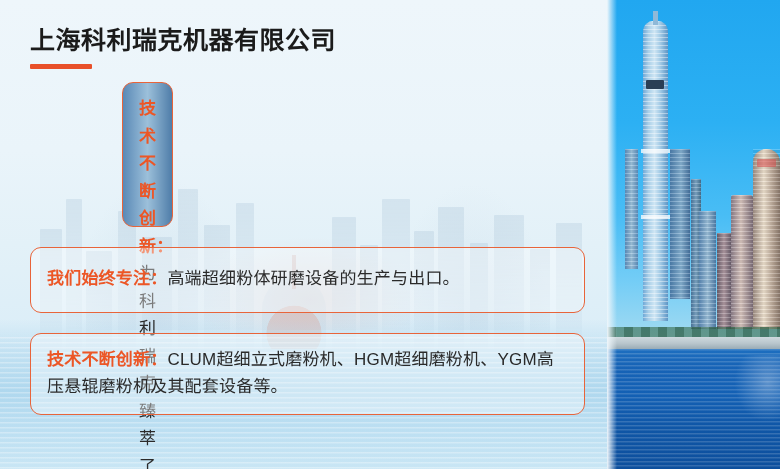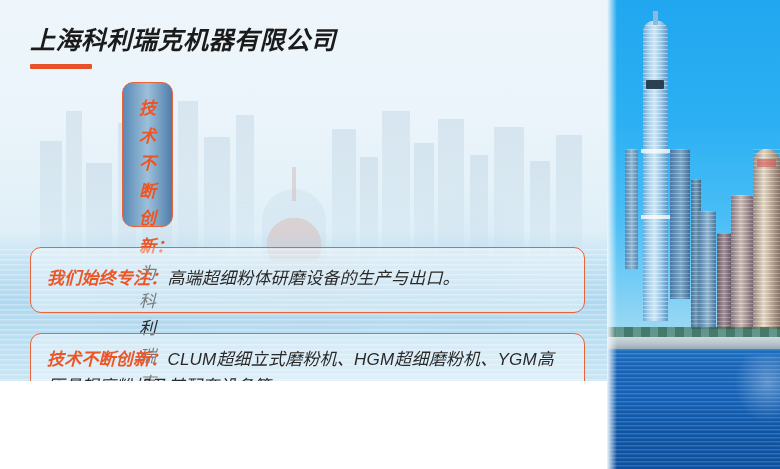--- a/index.html
+++ b/index.html
@@ -10,25 +10,24 @@
     background:#ffffff;
   }
   .banner{
     position:relative;width:780px;height:469px;overflow:hidden;
     display:flex;
   }
 
   
   .text-panel{
     position:relative;
-    width:607px;height:381px;
+    width:607px;height:469px;
     flex:0 0 607px;
     overflow:hidden;
     background:linear-gradient(180deg,#eef6fb 0%,#eaf4fa 32%,#e3f1f8 52%,#dceef8 70%,#d3eaf6 84%,#cfe8f5 100%);
-    font-style:italic;
   }
   
   .wm{position:absolute;left:0;right:0;pointer-events:none;}
   .wm-water{
     bottom:0;height:150px;
     background:linear-gradient(180deg,rgba(190,224,241,0) 0%,rgba(176,216,238,.55) 22%,rgba(166,211,236,.80) 48%,rgba(178,218,240,.70) 72%,rgba(196,228,244,.55) 100%);
   }
   .wm-water::after{
     content:"";position:absolute;left:0;right:0;top:18px;bottom:0;
     background:repeating-linear-gradient(180deg,rgba(255,255,255,.30) 0px,rgba(255,255,255,.30) 1px,rgba(255,255,255,0) 2px,rgba(255,255,255,0) 5px);

